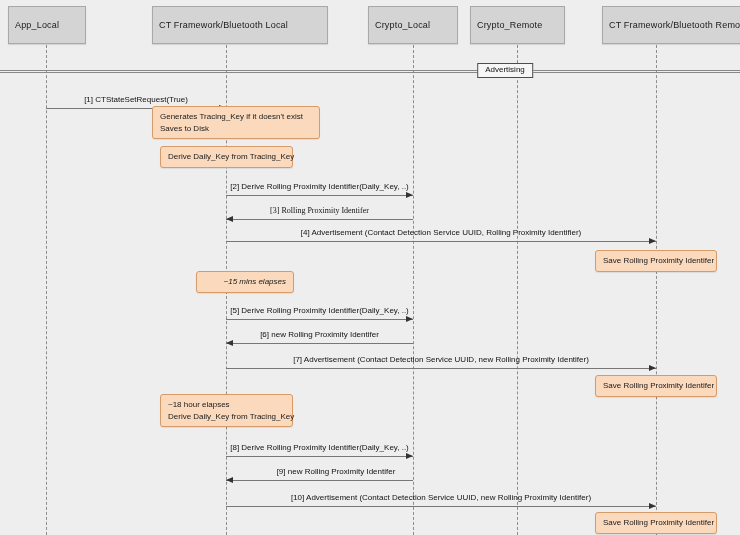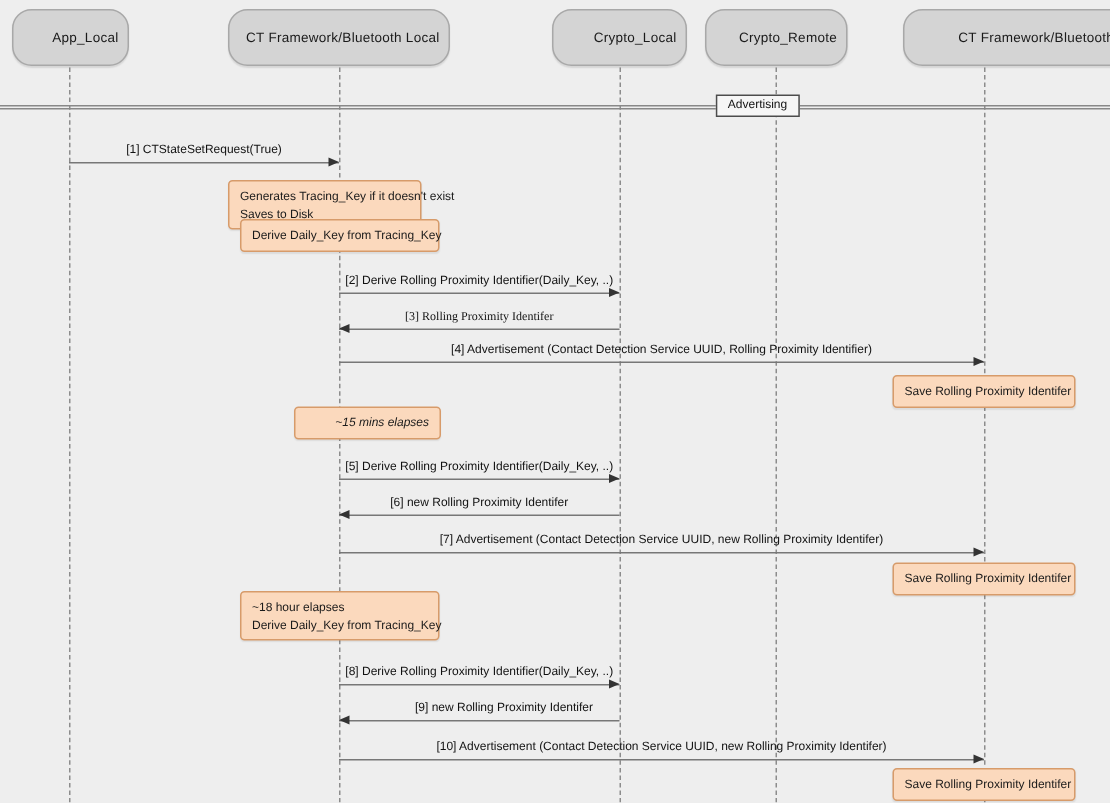--- a/index.html
+++ b/index.html
@@ -29,25 +29,25 @@
     height: 490px;
     border-left: 1px dashed #8c8c8c;
   }
 
   
   .participant {
     position: absolute;
     box-sizing: border-box;
     background: #d4d4d4;
     border: 1px solid #a8a8a8;
-    border-radius: 13px;
+    border-radius: 0;
     height: 38px;
     display: flex;
     align-items: center;
-    justify-content: flex-end;
+    justify-content: flex-start;
     color: #1a1a1a;
     font-size: 9px;
     letter-spacing: 0.02em;
     box-shadow: 0 1px 1px rgba(0,0,0,0.10);
     white-space: nowrap;
     padding: 0 6px;
   }
 
   
   .separator {
@@ -132,21 +132,21 @@
       <div class="lifeline" style="left: 226px;"></div>
       <div class="lifeline" style="left: 413px;"></div>
       <div class="lifeline" style="left: 517px;"></div>
       <div class="lifeline" style="left: 656px;"></div>
     </div>
 
   <div id="participants-layer">
       <div class="participant" style="left: 8px; top: 6px; width: 78px;">
         <span>App_Local</span>
       </div>
-      <div class="participant" style="left: 152px; top: 6px; width: 148px;">
+      <div class="participant" style="left: 152px; top: 6px; width: 176px;">
         <span>CT Framework/Bluetooth Local</span>
       </div>
       <div class="participant" style="left: 368px; top: 6px; width: 90px;">
         <span>Crypto_Local</span>
       </div>
       <div class="participant" style="left: 470px; top: 6px; width: 95px;">
         <span>Crypto_Remote</span>
       </div>
       <div class="participant" style="left: 602px; top: 6px; width: 183px;">
         <span>CT Framework/Bluetooth Remote</span>
@@ -183,21 +183,21 @@
       <div class="msg-label" style="left: 319.5px; top: 444px;">[8] Derive Rolling Proximity Identifier(Daily_Key, ..)</div>
       <div class="msg-line" style="left: 226px; width: 187px; top: 480px;"></div>
       <div class="arrowhead left" style="top: 477px; left: 226px;"></div>
       <div class="msg-label" style="left: 336px; top: 468px;">[9] new Rolling Proximity Identifer</div>
       <div class="msg-line" style="left: 226px; width: 430px; top: 506px;"></div>
       <div class="arrowhead right" style="top: 503px; left: 649px;"></div>
       <div class="msg-label" style="left: 441px; top: 494px;">[10] Advertisement (Contact Detection Service UUID, new Rolling Proximity Identifer)</div>
     </div>
 
   <div id="notes-layer">
-      <div class="note" style="left: 152px; top: 120px; width: 129px;">
+      <div class="note" style="left: 152px; top: 106px; width: 168px;">
         <span class="note-line">Generates Tracing_Key if it doesn't exist</span>
         <span class="note-line">Saves to Disk</span>
       </div>
       <div class="note" style="left: 160px; top: 146px; width: 133px;">
         <span class="note-line">Derive Daily_Key from Tracing_Key</span>
       </div>
       <div class="note centered" style="left: 595px; top: 250px; width: 122px;">
         <span class="note-line">Save Rolling Proximity Identifer</span>
       </div>
       <div class="note centered" style="left: 196px; top: 271px; width: 98px; font-style: italic;">

